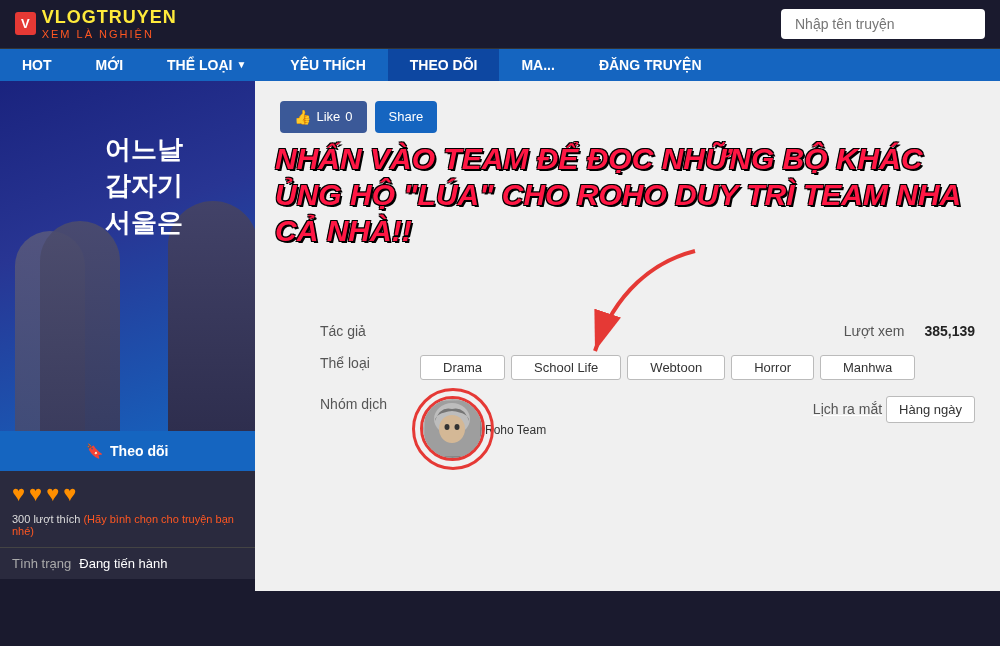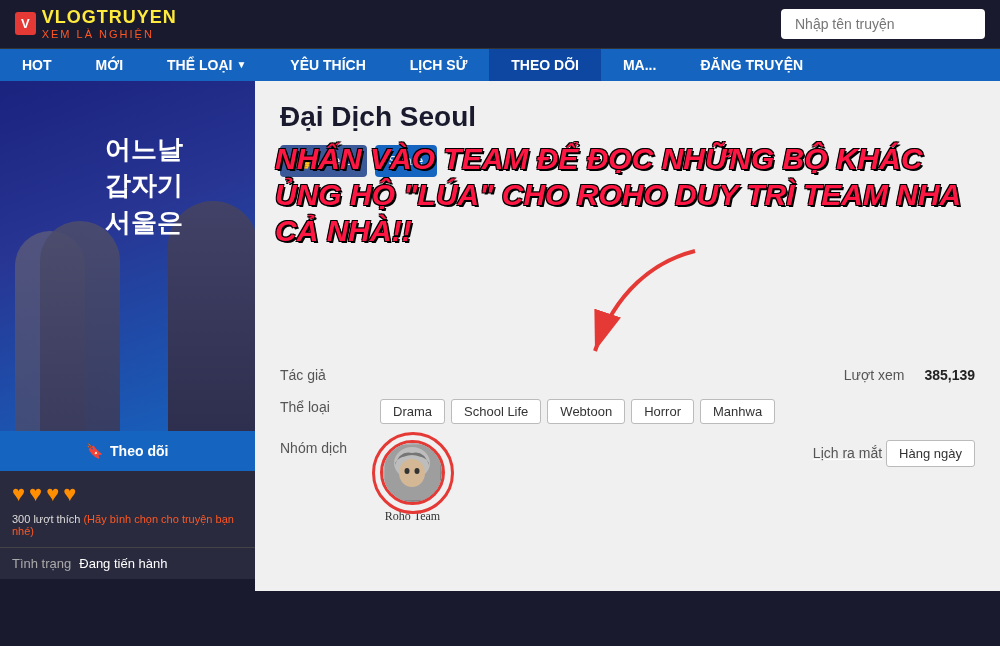--- a/index.html
+++ b/index.html
@@ -251,20 +251,21 @@
       position: absolute;
       top: 160px;
       left: 300px;
       z-index: 20;
       pointer-events: none;
     }
 
     
     .info-section {
       margin-top: 20px;
+      margin-left: 40px;
     }
     .info-row {
       display: flex;
       align-items: flex-start;
       margin-bottom: 16px;
       gap: 20px;
     }
     .info-label {
       color: #555;
       font-size: 14px;
@@ -294,21 +295,21 @@
 
     .genre-tags {
       display: flex;
       flex-wrap: wrap;
       gap: 6px;
     }
     .genre-tag {
       background: #fff;
       border: 1px solid #bbb;
       color: #333;
-      padding: 4px 12px;
+      padding: 4px 22px;
       border-radius: 3px;
       font-size: 13px;
       cursor: pointer;
     }
 
     
     .group-area {
       display: flex;
       align-items: flex-start;
       gap: 20px;
@@ -316,24 +317,23 @@
     }
     .group-label {
       color: #555;
       font-size: 14px;
       width: 80px;
       flex-shrink: 0;
     }
     .group-avatar-wrap {
       position: relative;
       display: flex;
-      flex-direction: column;
+      flex-direction: row;
       align-items: center;
       z-index: 5;
-      font-family: Liberation Serif, serif;
     }
     .group-avatar {
       width: 65px;
       height: 65px;
       border-radius: 50%;
       border: 3px solid #e53935;
       background: #ccc;
       overflow: hidden;
       display: flex;
       align-items: center;
@@ -406,23 +406,20 @@
   </div>
   <div class="nav-item">
     <span>MỚI</span>
   </div>
   <div class="nav-item">
     <span>THỂ LOẠI</span>
     <span class="chevron-down">▼</span>
   </div>
   <div class="nav-item">
     <span>YÊU THÍCH</span>
-  </div>
-  <div class="nav-item">
-    <span>LỊCH SỬ</span>
   </div>
   <div class="nav-item active">
     <span>THEO DÕI</span>
   </div>
   <div class="nav-item">
     <span>MA...</span>
   </div>
   <div class="nav-item">
     <span>ĐĂNG TRUYỆN</span>
   </div>
@@ -473,21 +470,20 @@
       </div>
     </div>
 
     <div class="status-area">
       <span class="status-label">Tình trạng</span>
       <span class="status-value">Đang tiến hành</span>
     </div>
   </div>
 
   <div class="right-panel">
-    <h1 class="manga-title-vn">Đại Dịch Seoul</h1>
 
     <div class="action-buttons">
       <button class="like-btn">
         <span class="like-icon">👍</span>
         <span>Like</span>
         <span>0</span>
       </button>
       <button class="share-btn">
         <span>Share</span>
       </button>

